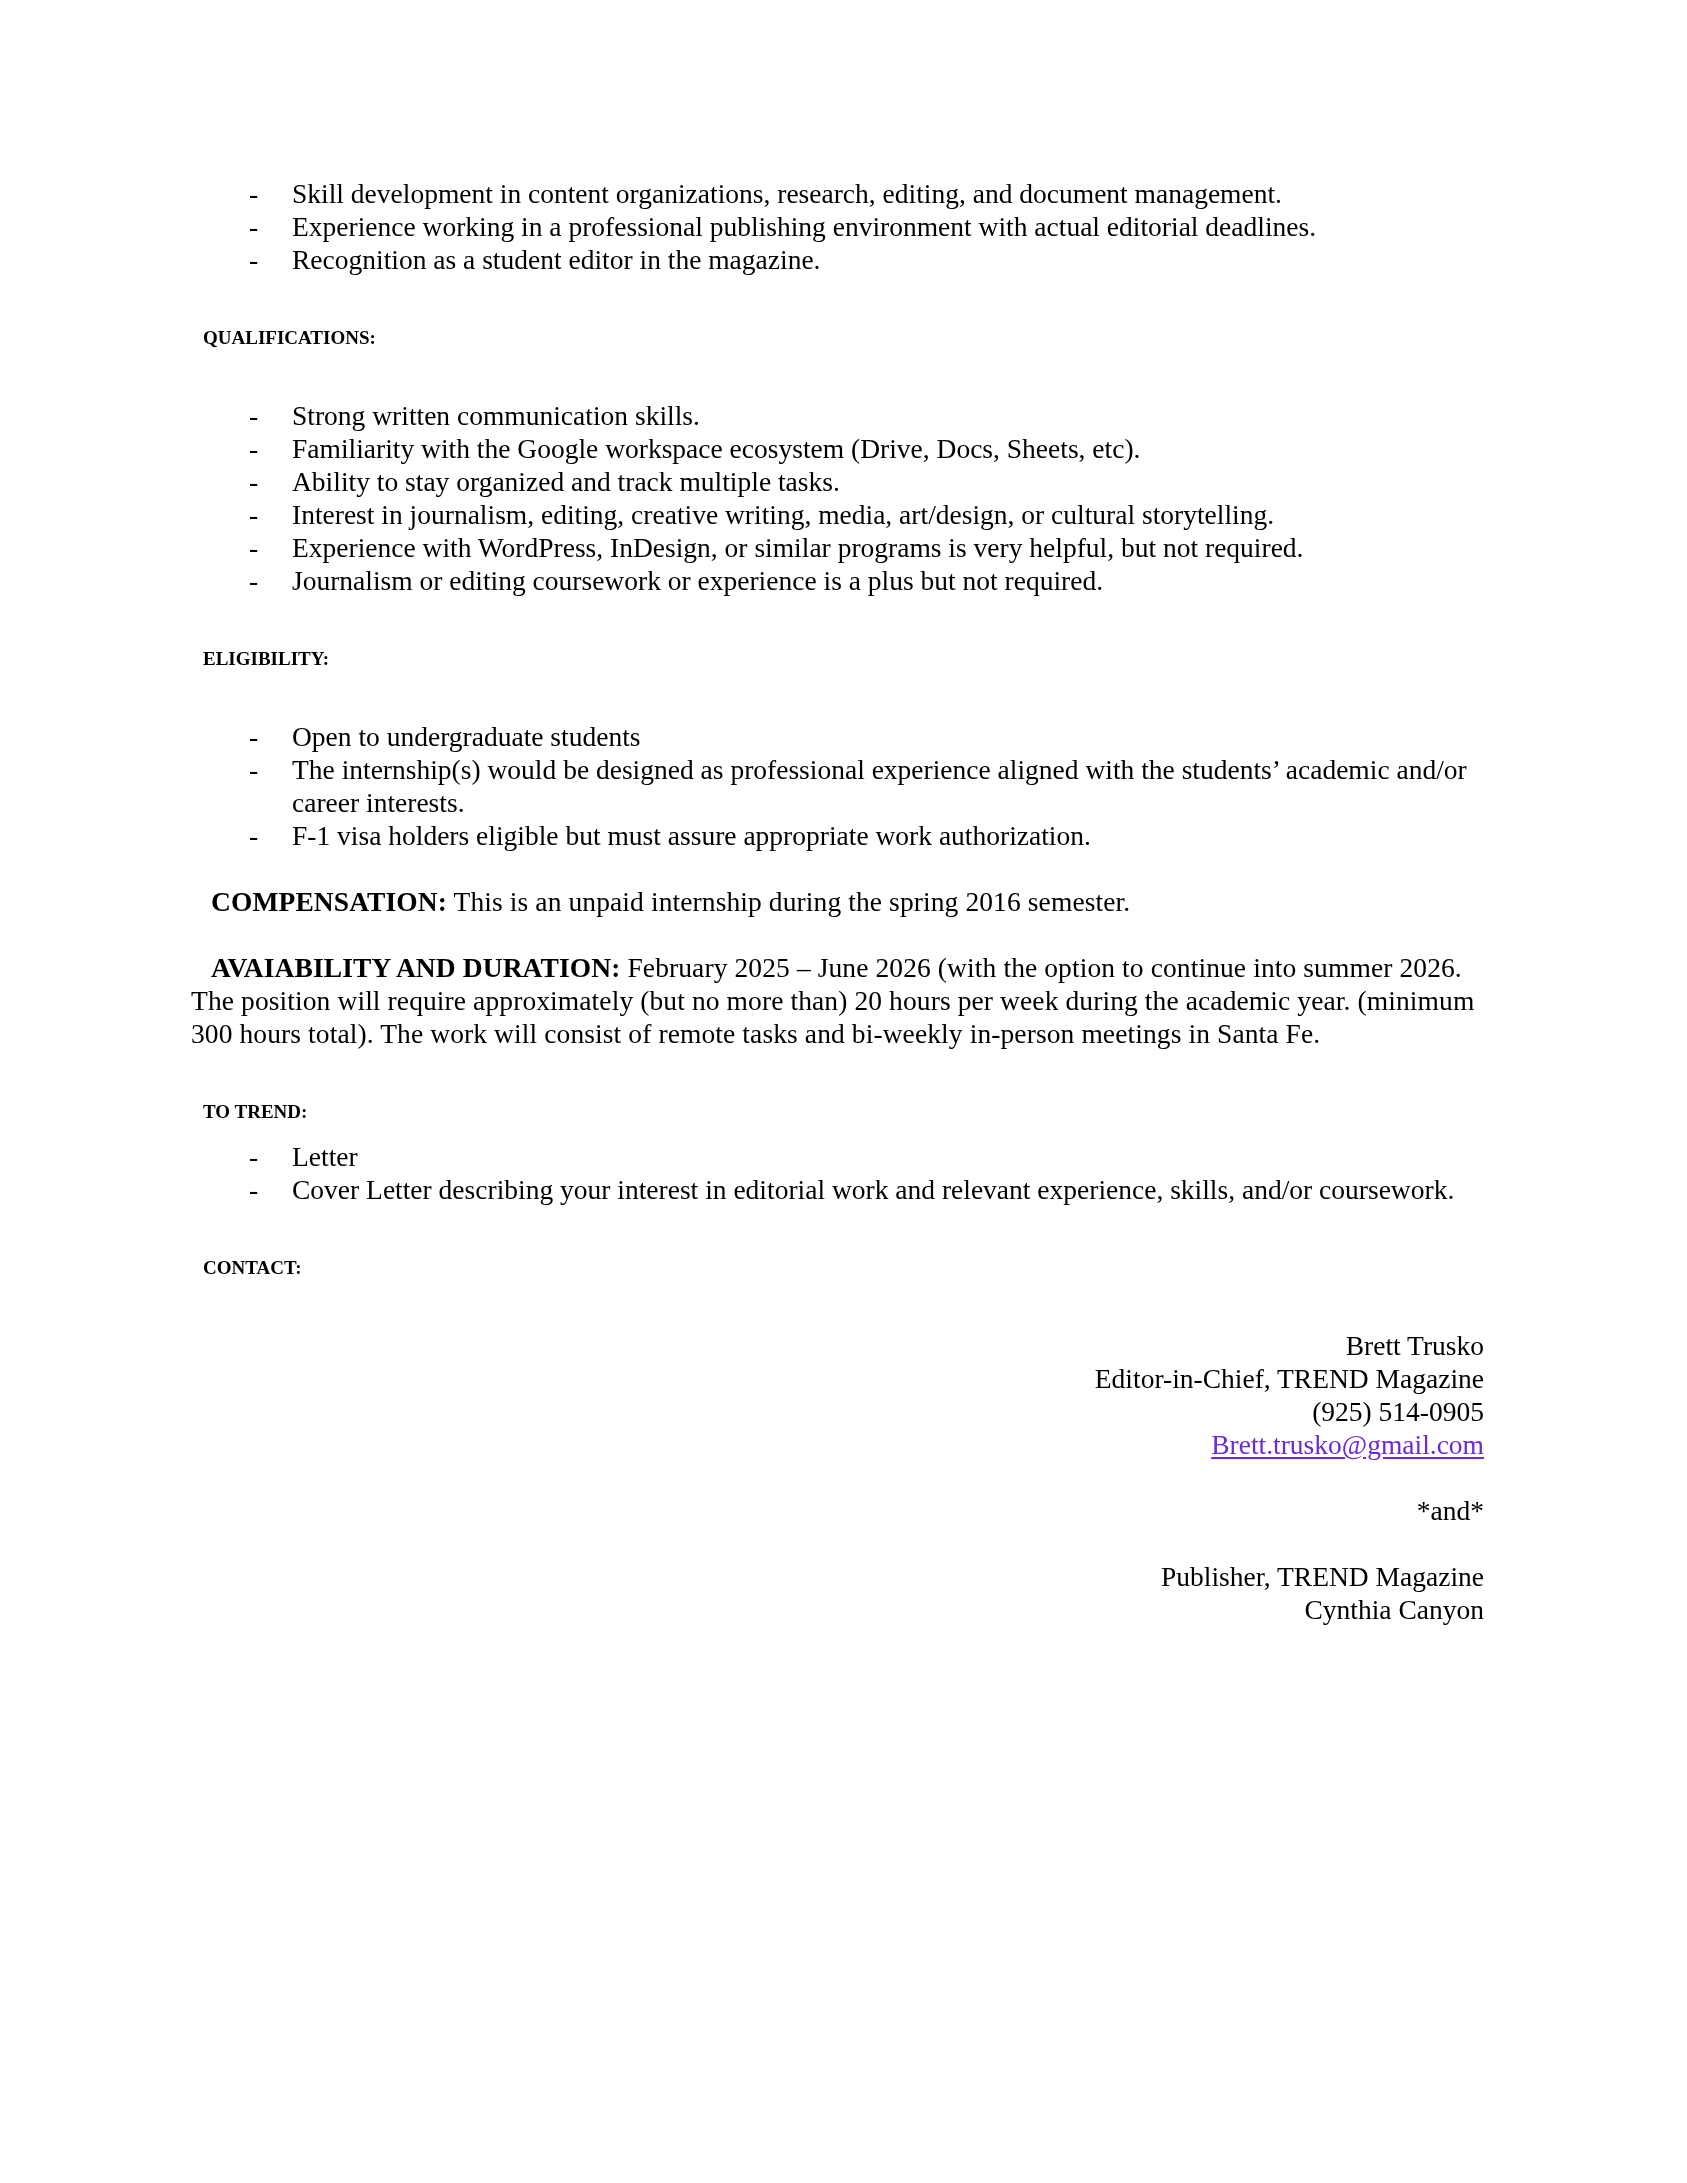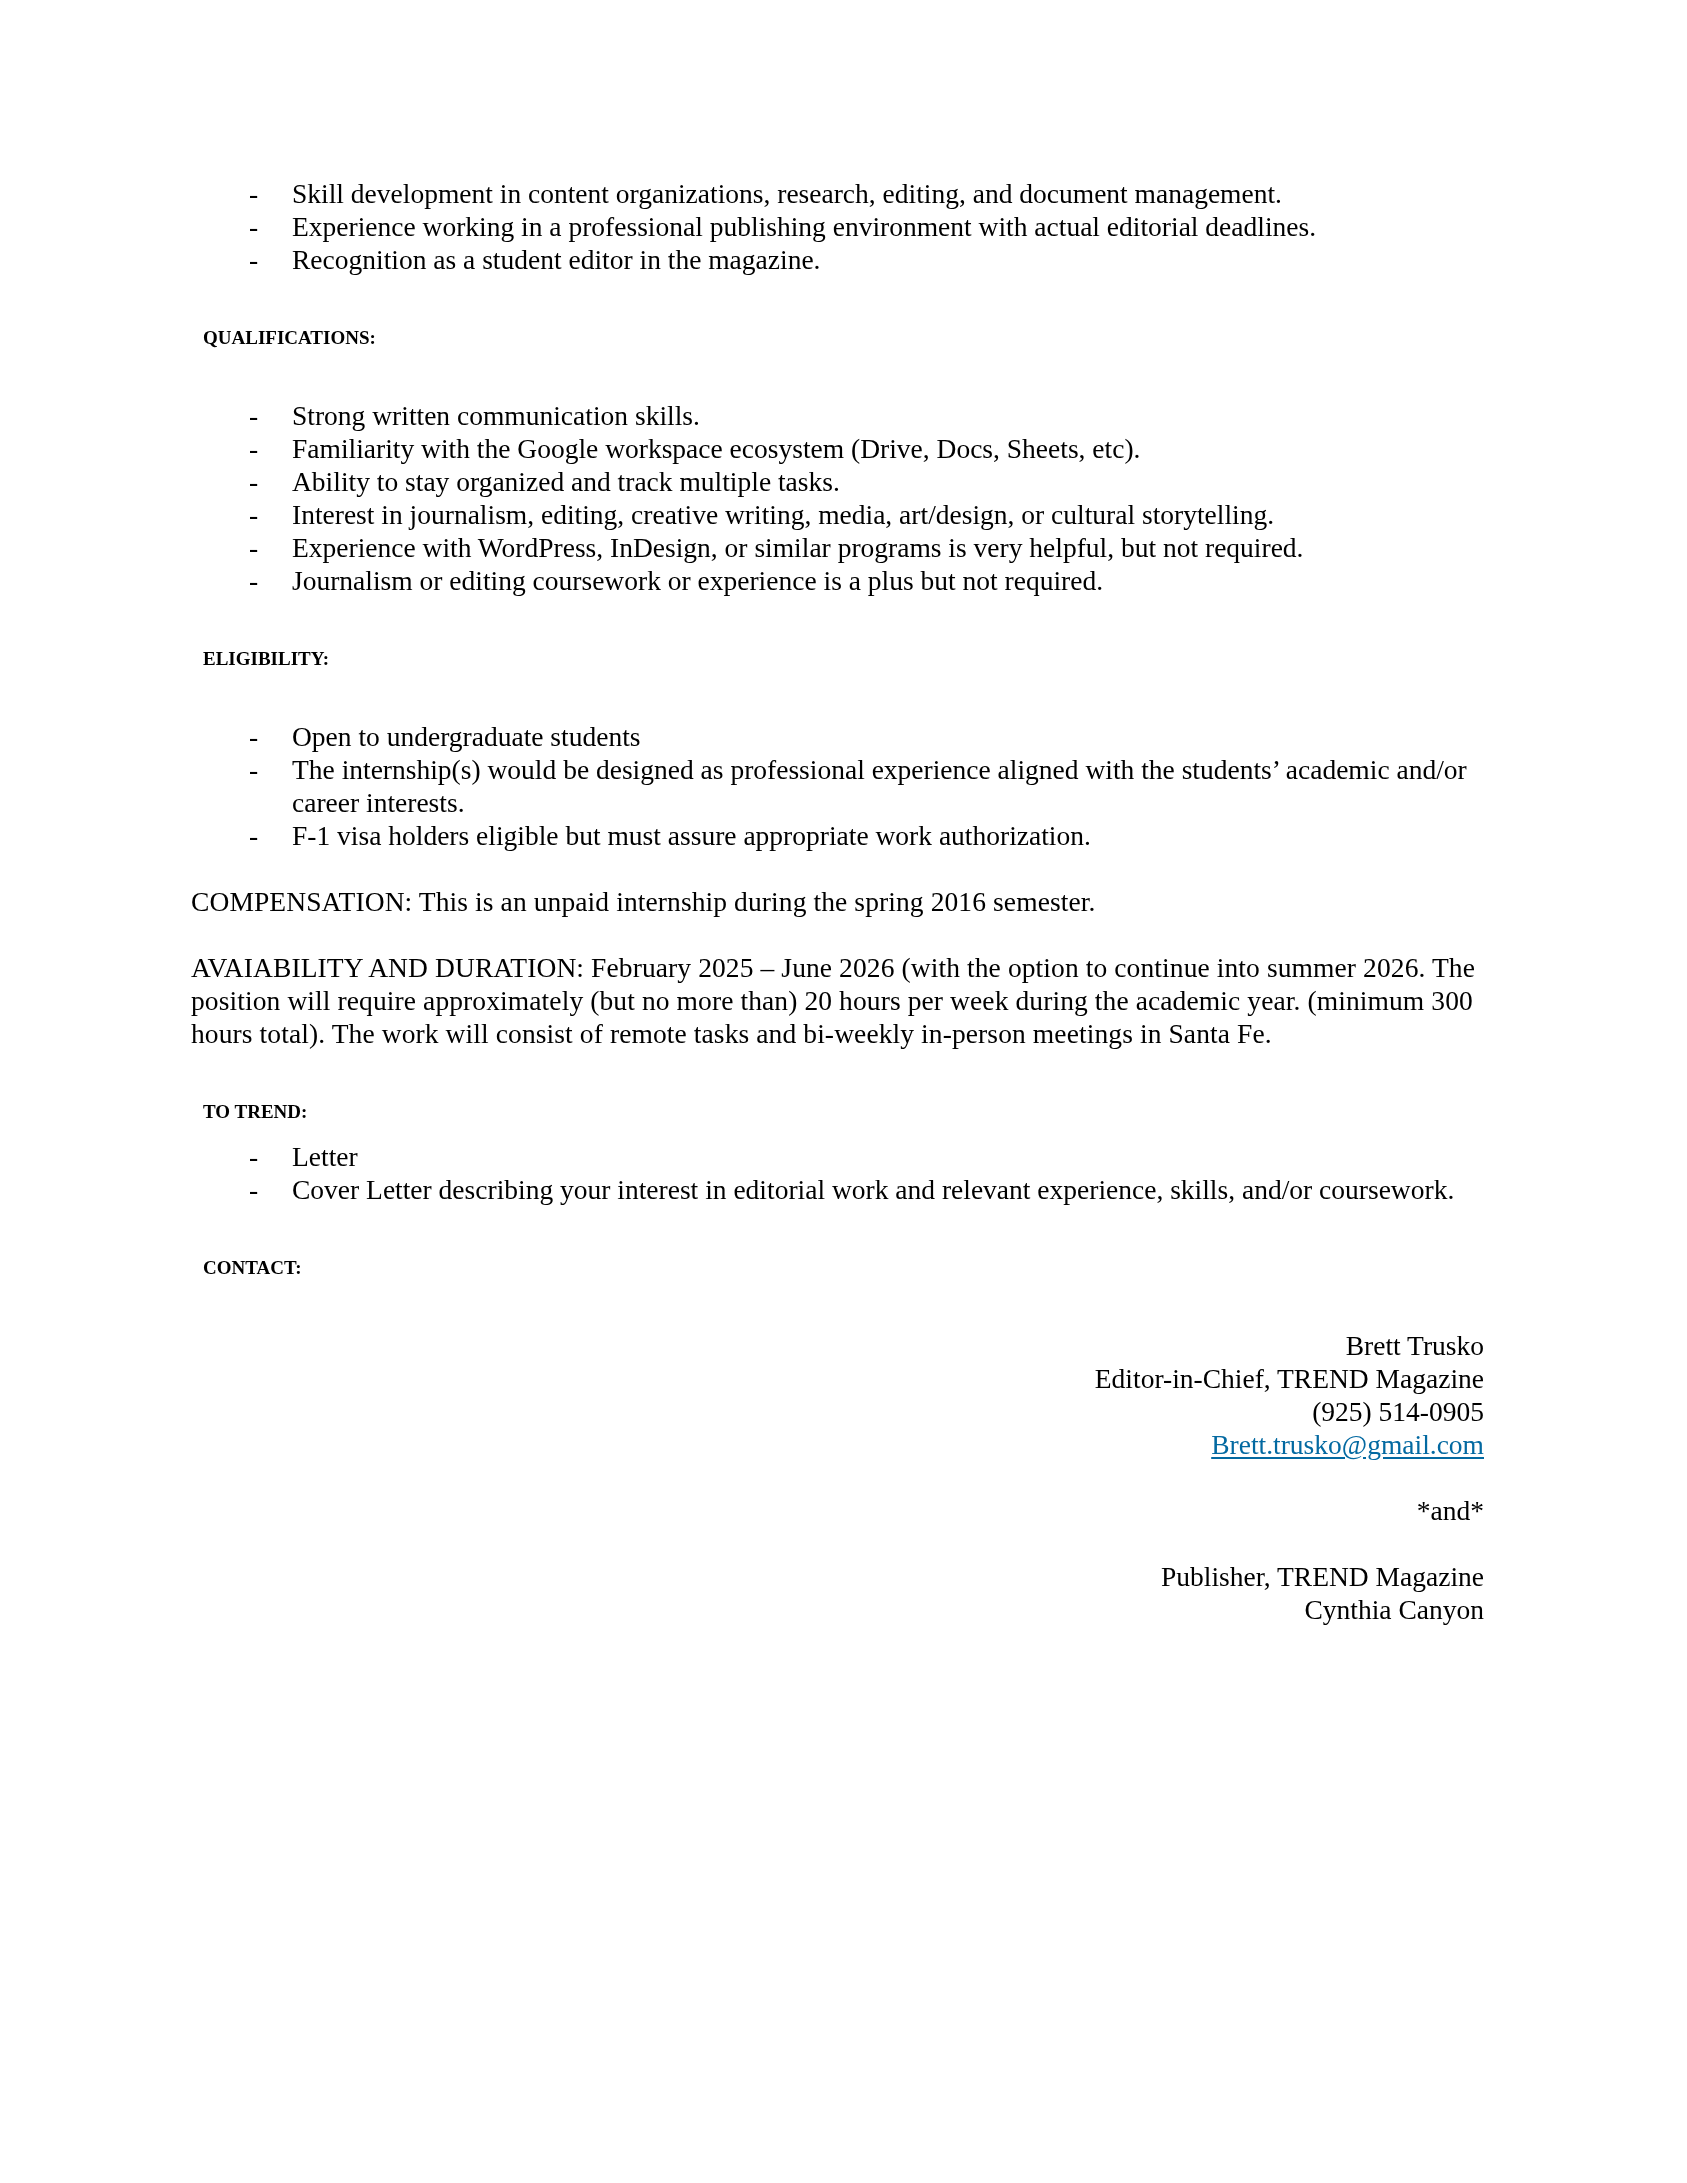--- a/index.html
+++ b/index.html
@@ -60,32 +60,33 @@
   ul.bullets > li .dash {
     position: absolute;
     left: 58px;
     top: 0;
     font-size: 27.5px;
     line-height: 33px;
   }
 
   
   .lead {
-    font-weight: normal;
+    font-weight: bold;
+    margin-left: 20px;
   }
 
   
   .contact-line {
     font-size: 27.5px;
     line-height: 33px;
     margin: 0;
     text-align: right;
   }
   a.email {
-    color: #0369a1;
+    color: #6d28d9;
     text-decoration: underline;
     text-underline-offset: 2.6px;
     font-size: 27.5px;
     line-height: 33px;
     margin-top: 38px;
   }
 </style>
 </head>
 <body>
 

